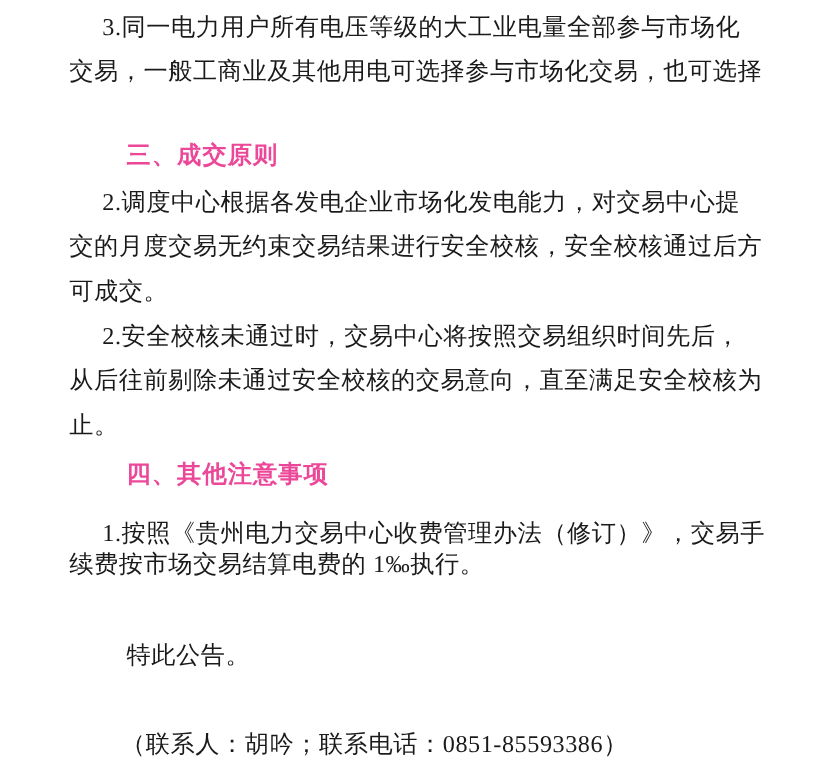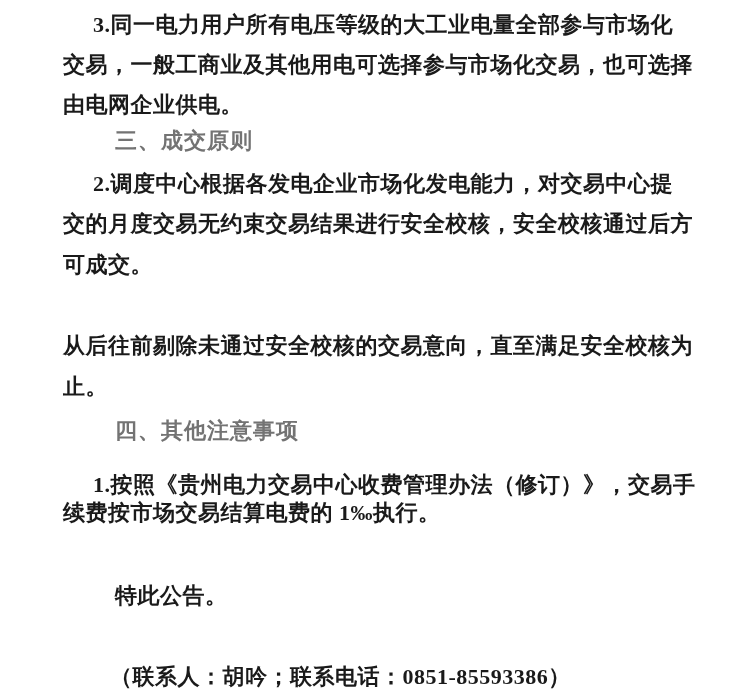--- a/index.html
+++ b/index.html
@@ -18,30 +18,29 @@
   .line {
     position: absolute;
     left: 63px;
     width: 600px;
     height: 30px;
     line-height: 30px;
     font-size: 22px;
     color: #1a1a1a;
     white-space: nowrap;
     letter-spacing: 0.5px;
-    font-weight: bold;
   }
   
   .num-indent   { padding-left: 30px; }
   
   .char2-indent { padding-left: 52px; }
   .contact-indent { padding-left: 47px; }
   .heading {
     font-weight: bold;
-    color: #737373;
+    color: #ec4899;
     letter-spacing: 1px;
   }
   
   .y1  { top: 10px;  }
   .y2  { top: 50px;  }
   .y3  { top: 90px;  }
   .y4  { top: 126px; }
   .y5  { top: 169px; }
   .y6  { top: 209px; }
   .y7  { top: 250px; }
@@ -55,28 +54,28 @@
   .y15 { top: 581px; }
   .y16 { top: 662px; }
 </style>
 </head>
 <body>
 
 <div class="page">
 
   <div class="line y1 num-indent">3.同一电力用户所有电压等级的大工业电量全部参与市场化</div>
   <div class="line y2">交易，一般工商业及其他用电可选择参与市场化交易，也可选择</div>
-  <div class="line y3">由电网企业供电。</div>
 
   <div class="line y4 char2-indent heading">三、成交原则</div>
 
   <div class="line y5 num-indent">2.调度中心根据各发电企业市场化发电能力，对交易中心提</div>
   <div class="line y7">可成交。</div>
   <div class="line y6">交的月度交易无约束交易结果进行安全校核，安全校核通过后方</div>
 
+  <div class="line y8 num-indent">2.安全校核未通过时，交易中心将按照交易组织时间先后，</div>
   <div class="line y9">从后往前剔除未通过安全校核的交易意向，直至满足安全校核为</div>
   <div class="line y10">止。</div>
 
   <div class="line y11 char2-indent heading">四、其他注意事项</div>
 
   <div class="line y12 num-indent">1.按照《贵州电力交易中心收费管理办法（修订）》，交易手</div>
   <div class="line y13">续费按市场交易结算电费的 1‰执行。</div>
 
 
   <div class="line y15 char2-indent">特此公告。</div>

